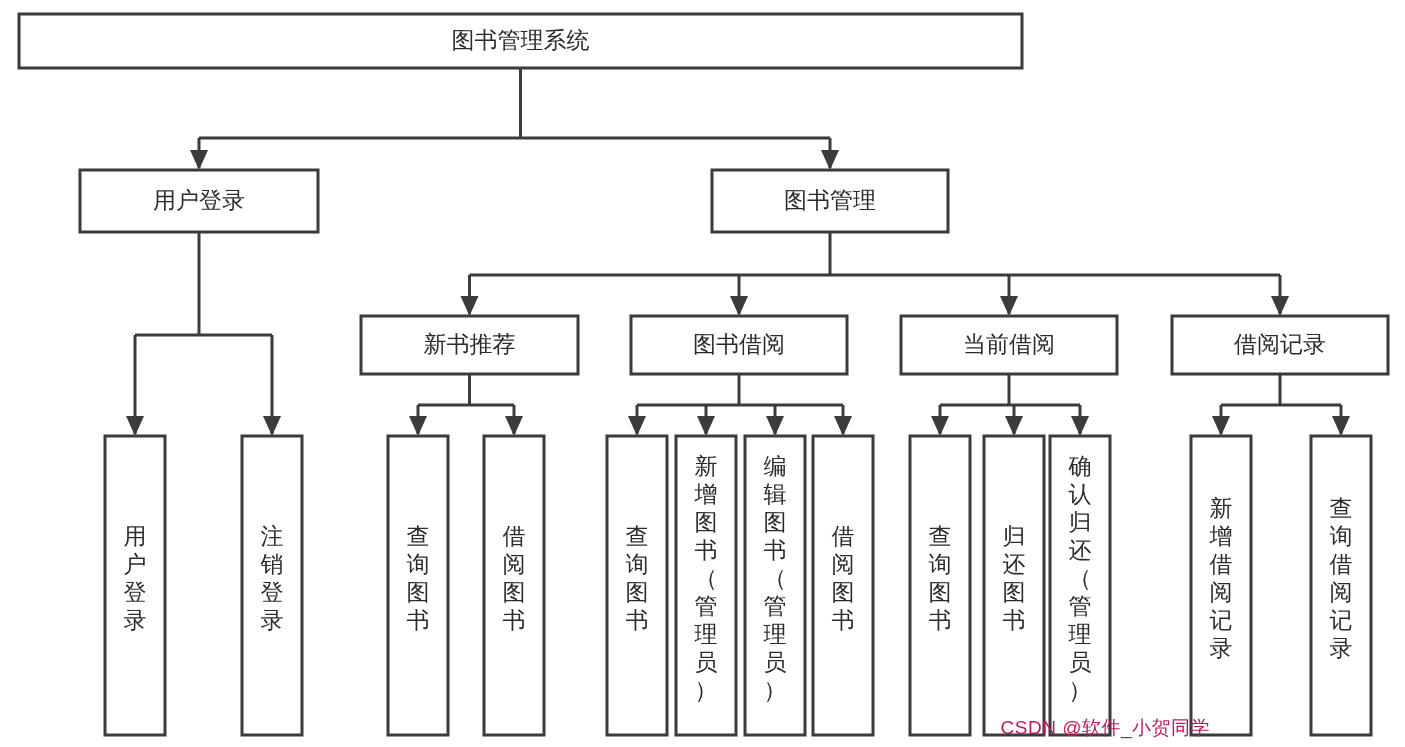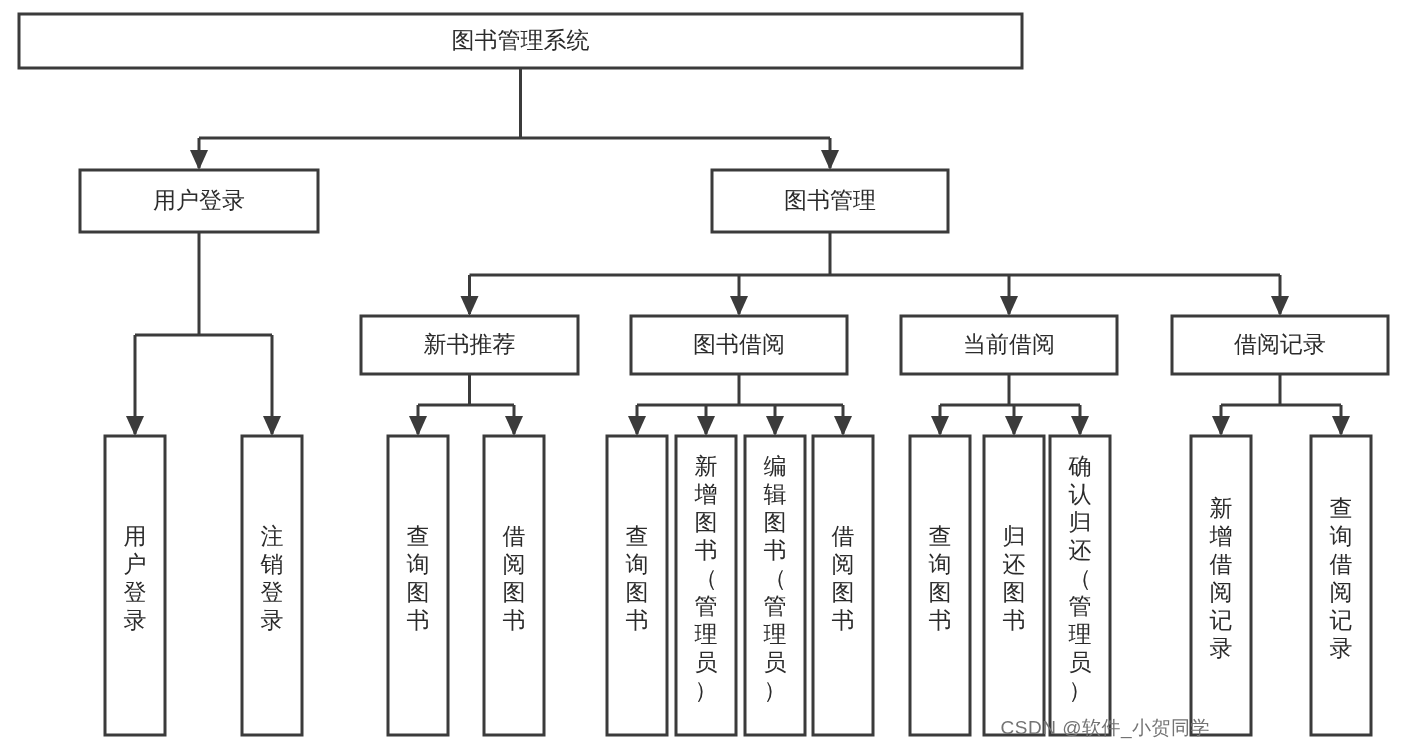--- a/index.html
+++ b/index.html
@@ -53,21 +53,21 @@
     fill: #2b2b2b;
     font-size: 23px;
     text-anchor: middle;
   }
   .watermark {
     position: absolute;
     right: 10px;
     bottom: 6px;
     font-family: "Liberation Sans", "DejaVu Sans", sans-serif;
     font-size: 19px;
-    color: #737373;
+    color: #be185d;
     white-space: nowrap;
     letter-spacing: 0.5px;
   }
 </style>
 </head>
 <body>
 
 <div id="diagram-root">
   <svg class="flow" id="flow-svg" viewBox="0 0 1405 747">
       <g>

